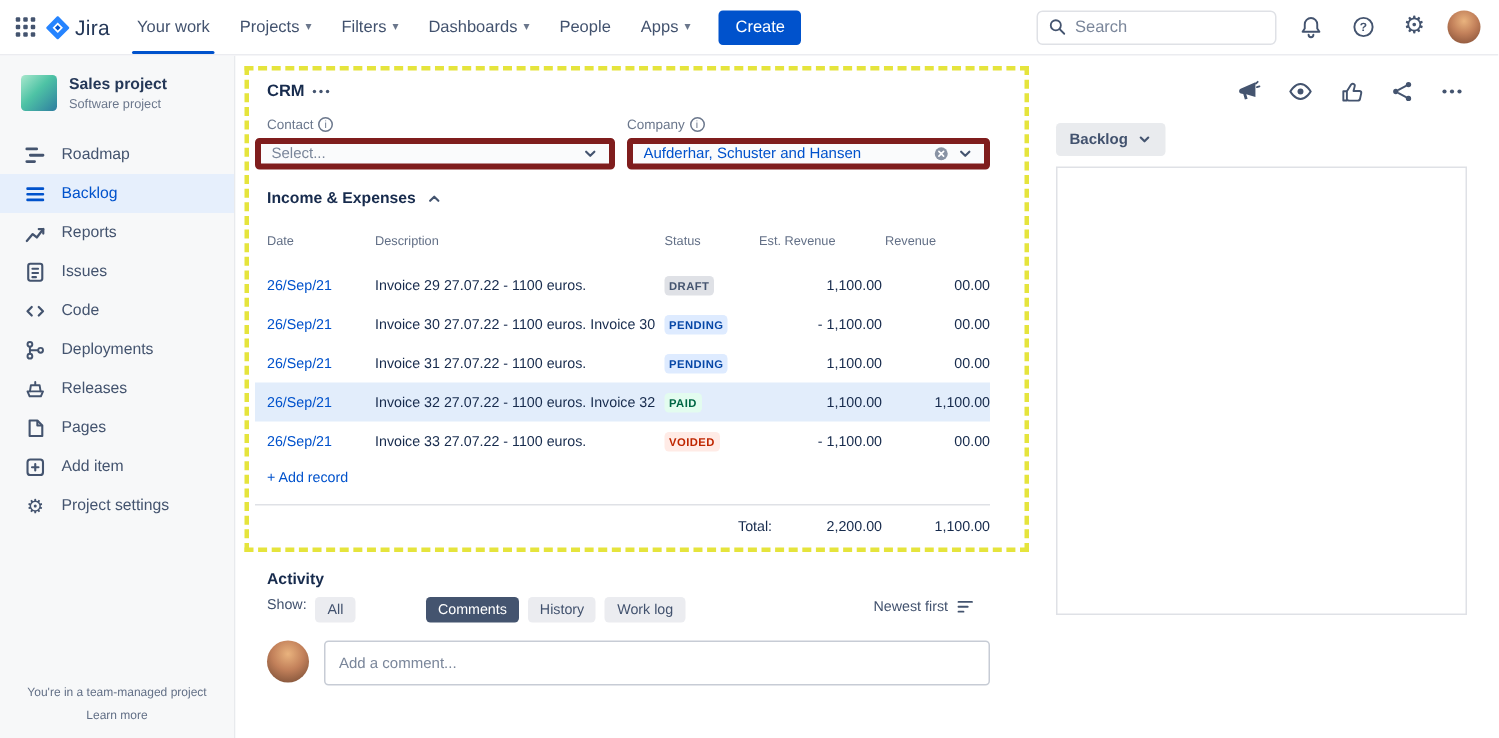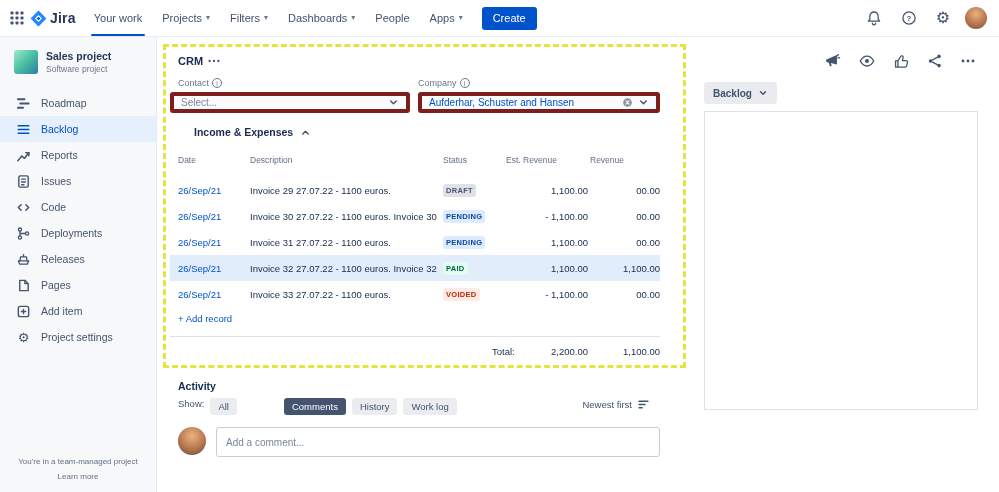--- a/index.html
+++ b/index.html
@@ -10,21 +10,21 @@
   }
   svg { display:block; }
   button { font-family:inherit; }
 
   
   .topnav { position:absolute; left:0; top:0; width:999px; height:37px;
     display:flex; align-items:center; border-bottom:1px solid #EBECF0; background:#fff; z-index:6; }
   .icon-btn { background:none; border:none; cursor:pointer; display:flex; align-items:center; justify-content:center; padding:4px; }
   .app-grid { margin-left:6px; }
   .logo { display:flex; align-items:center; gap:3px; margin-left:2px; cursor:pointer; }
-  .logo-text { font-size:14px; font-weight:700; color:#253858; letter-spacing:.2px; }
+  .logo-text { font-size:14px; font-weight:400; color:#253858; letter-spacing:.2px; }
   .topnav nav { display:flex; align-items:center; height:100%; margin-left:8px; }
   .nav-item { position:relative; height:100%; display:flex; align-items:center; gap:4px;
     padding:0 10px; font-size:11px; font-weight:500; color:#42526E; cursor:pointer; white-space:nowrap; }
   .nav-item.active::after { content:""; position:absolute; left:7px; right:7px; bottom:0; height:2px;
     background:#0052CC; border-radius:1px; }
   .chev { font-size:8px; color:#6B778C; line-height:1; }
   .create-btn { margin-left:9px; height:23px; padding:0 11px; background:#0052CC; color:#fff;
     border:none; border-radius:3px; font-size:11px; font-weight:500; cursor:pointer; }
   .topnav-right { margin-left:auto; display:flex; align-items:center; gap:11px; padding-right:12px; }
   .search-box { display:flex; align-items:center; gap:6px; width:160px; height:23px;
@@ -75,21 +75,21 @@
     display:inline-flex; align-items:center; justify-content:center; color:#6B778C; font-style:normal; }
   .select { position:absolute; top:55px; height:21px; background:#FAFBFC; border:4px solid #7f1d1d;
     border-radius:3px; display:flex; align-items:center; padding:0 7px; font-size:10px; cursor:pointer; }
   .sel-contact { left:0; width:240px; }
   .sel-company { left:248px; width:242px; }
   .sel-placeholder { color:#7A869A; flex:1; }
   .company-value { color:#0052CC; flex:1; white-space:nowrap; overflow:hidden; }
   .sel-icons { margin-left:auto; display:flex; align-items:center; gap:5px; }
 
   .section-row { position:absolute; top:89px; left:8px; display:flex; align-items:flex-end; gap:7px;
-    font-size:10.5px; font-weight:600; color:#172B4D; cursor:pointer;margin-left:16px; }
+    font-size:10.5px; font-weight:600; color:#172B4D; cursor:pointer; }
 
   .thead { position:absolute; top:118px; left:0; width:490px; display:flex;
     font-size:8.5px; font-weight:500; color:#626F86; }
   .h-date { width:80px; padding-left:8px; }
   .h-desc { width:193px; }
   .h-status { width:55px; }
   .h-est { width:90px; padding-left:8px; }
   .h-rev { width:72px; padding-left:2px; }
 
   .tbody { position:absolute; top:140px; left:0; width:490px; }
@@ -191,20 +191,29 @@
     <div class="nav-item">
       <span>People</span>
     </div>
     <div class="nav-item">
       <span>Apps</span>
       <span class="chev">▾</span>
     </div>
   </nav>
   <button class="create-btn">Create</button>
   <div class="topnav-right">
+    <div class="search-box">
+      <span>
+        <svg width="12" height="12" viewBox="0 0 16 16" fill="none" stroke="#44546F" stroke-width="1.6">
+          <circle cx="6.5" cy="6.5" r="4.5"></circle>
+            <path d="M10 10l4 4" stroke-linecap="round"></path>
+        </svg>
+      </span>
+      <input placeholder="Search" style="">
+    </div>
     <button class="icon-btn">
       <span>
         <svg width="16" height="16" viewBox="0 0 20 20" fill="none" stroke="#44546F" stroke-width="1.6" stroke-linejoin="round">
           <path d="M10 2.5a5.2 5.2 0 0 0-5.2 5.2v3.6L3 14h14l-1.8-2.7V7.7A5.2 5.2 0 0 0 10 2.5z"></path>
           <path d="M8 16.5a2 2 0 0 0 4 0" stroke-linecap="round"></path>
         </svg>
       </span>
     </button>
     <button class="icon-btn">
       <span>

